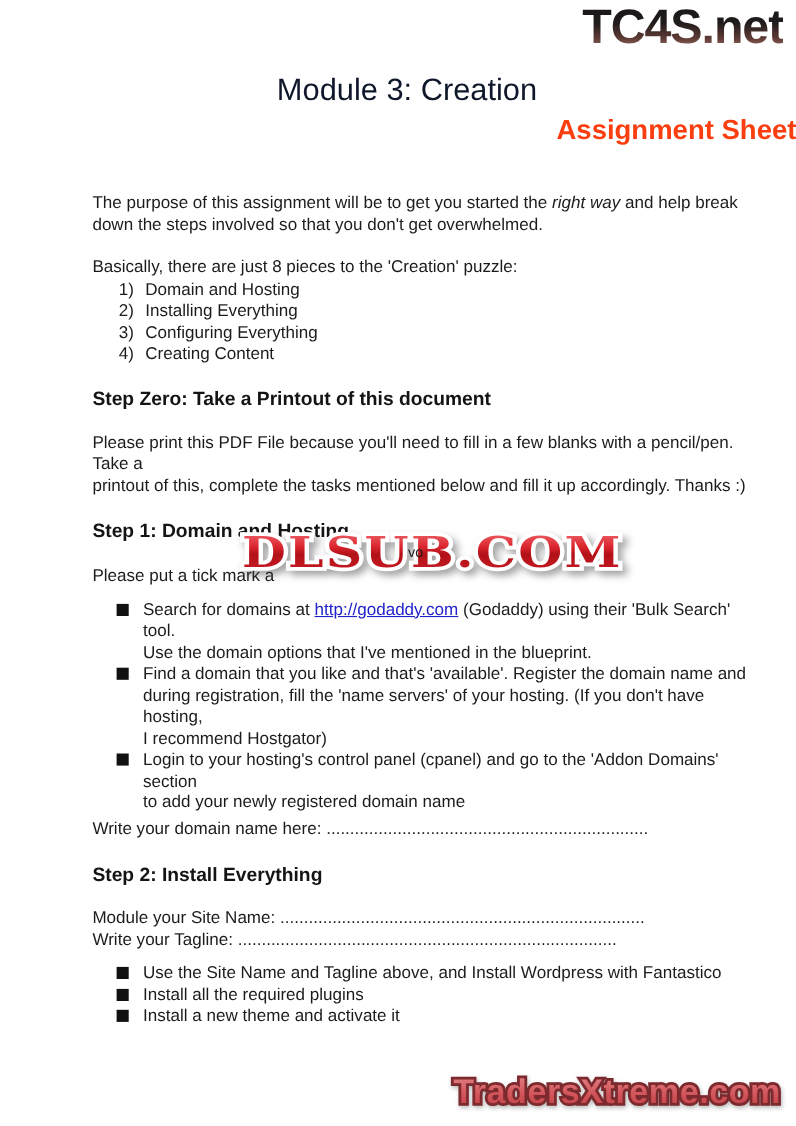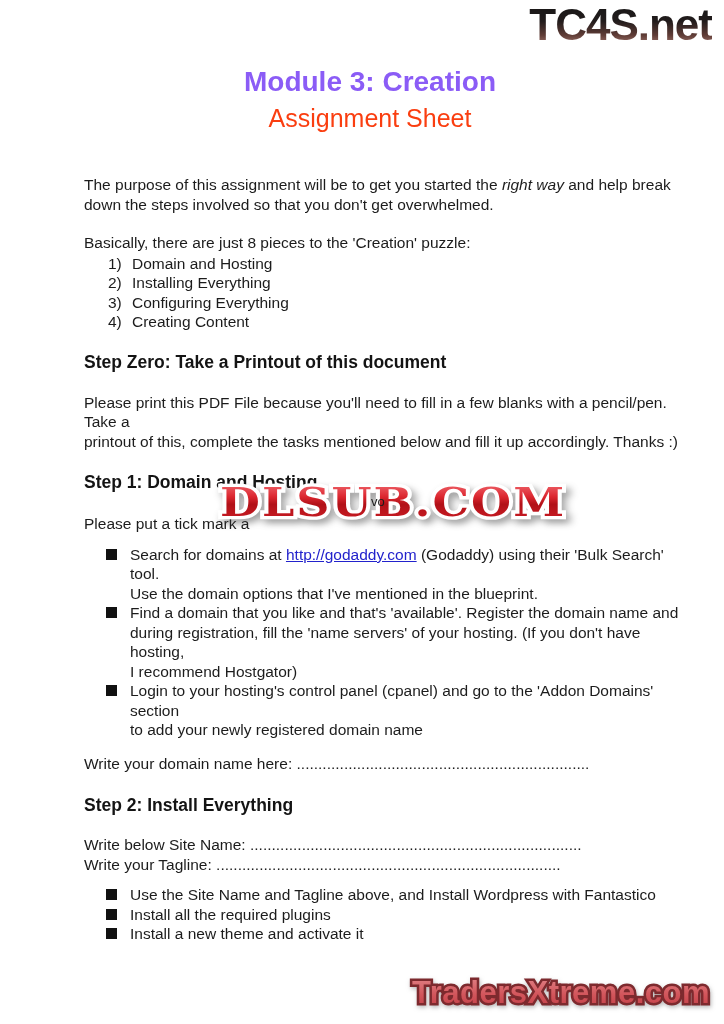--- a/index.html
+++ b/index.html
@@ -9,42 +9,42 @@
     overflow:hidden; font-family:"Liberation Sans", sans-serif; color:#1c1c1c;padding-left:16px;
   }
   
   .tc4s {
     position:absolute; top:2px; right:12px;
     font-size:44px; font-weight:800; letter-spacing:-1px; line-height:1.05;
     background:linear-gradient(180deg,#161616 0%,#221c1c 42%,#5f3c36 72%,#9c7168 92%,#c5a29a 100%);
     -webkit-background-clip:text; background-clip:text; color:transparent;
   }
   
-  .title  { text-align:center; margin-top:66px; font-size:28px; font-weight:700; color:#8b5cf6; }
-  .subtitle { text-align:center; margin-top:6px; font-size:25px; font-weight:400; color:#fa3e10; }
+  .title  { text-align:center; margin-top:66px; font-size:28px; font-weight:400; color:#0f172a; }
+  .subtitle { text-align:right; margin-top:6px; font-size:25px; font-weight:700; color:#fa3e10; }
   
   .content { margin-left:68px; width:600px; font-size:15.5px; line-height:19.5px; color:#1c1c1c; }
   .preline { white-space:pre-line; }
   .p1 { margin-top:42px; }
   .p2 { margin-top:19px; }
   .numlist { margin-top:1px; }
   .numrow { display:flex; padding-left:24px; }
   .numrow .num { width:24px; flex:none; }
   h2 { font-size:17.5px; font-weight:700; color:#141414; line-height:22px; }
   .h-step0 { margin-top:19px; }
   .p-step0 { margin-top:20px; }
   .h-step1 { margin-top:20px; }
   .tickline { margin-top:21px; white-space:nowrap; }
   .bullets { margin-top:11px; }
   .bullets2 { }
   .brow { display:flex; }
   .sq { width:11px; height:11px; background:#111; margin:4px 13px 0 22px; flex:none; }
   .btext { flex:1; }
   a.link { color:#2222cc; text-decoration:underline; cursor:pointer; }
-  .writeline { margin-top:14px; white-space:nowrap; }
+  .writeline { margin-top:4px; white-space:nowrap; }
   .h-step2 { margin-top:21px; }
   .siteline { margin-top:19px; white-space:nowrap; }
   .tagline { white-space:nowrap; }
   
   .wm {
     position:absolute; left:220px; top:483px; z-index:5;
     font-family:"DejaVu Serif", serif; font-weight:700; font-size:46px; line-height:1;
     letter-spacing:2px; transform:scaleY(0.84); transform-origin:top left; white-space:nowrap;
   }
   .wm-base {
@@ -132,21 +132,21 @@
         <span class="sq"></span>
         <span class="btext preline">Login to your hosting's control panel (cpanel) and go to the 'Addon Domains' section
 to add your newly registered domain name</span>
       </div>
     </div>
 
     <p class="writeline"><span>Write your domain name here: </span><span>....................................................................</span></p>
 
     <h2 class="h-step2">Step 2: Install Everything</h2>
 
-    <p class="siteline"><span>Write below Site Name: </span><span>.............................................................................</span></p>
+    <p class="siteline"><span>Module your Site Name: </span><span>.............................................................................</span></p>
     <p class="tagline"><span>Write your Tagline: </span><span>................................................................................</span></p>
 
     <div class="bullets bullets2">
       <div class="brow">
         <span class="sq"></span>
         <span class="btext">Use the Site Name and Tagline above, and Install Wordpress with Fantastico</span>
       </div>
       <div class="brow">
         <span class="sq"></span>
         <span class="btext">Install all the required plugins</span>

